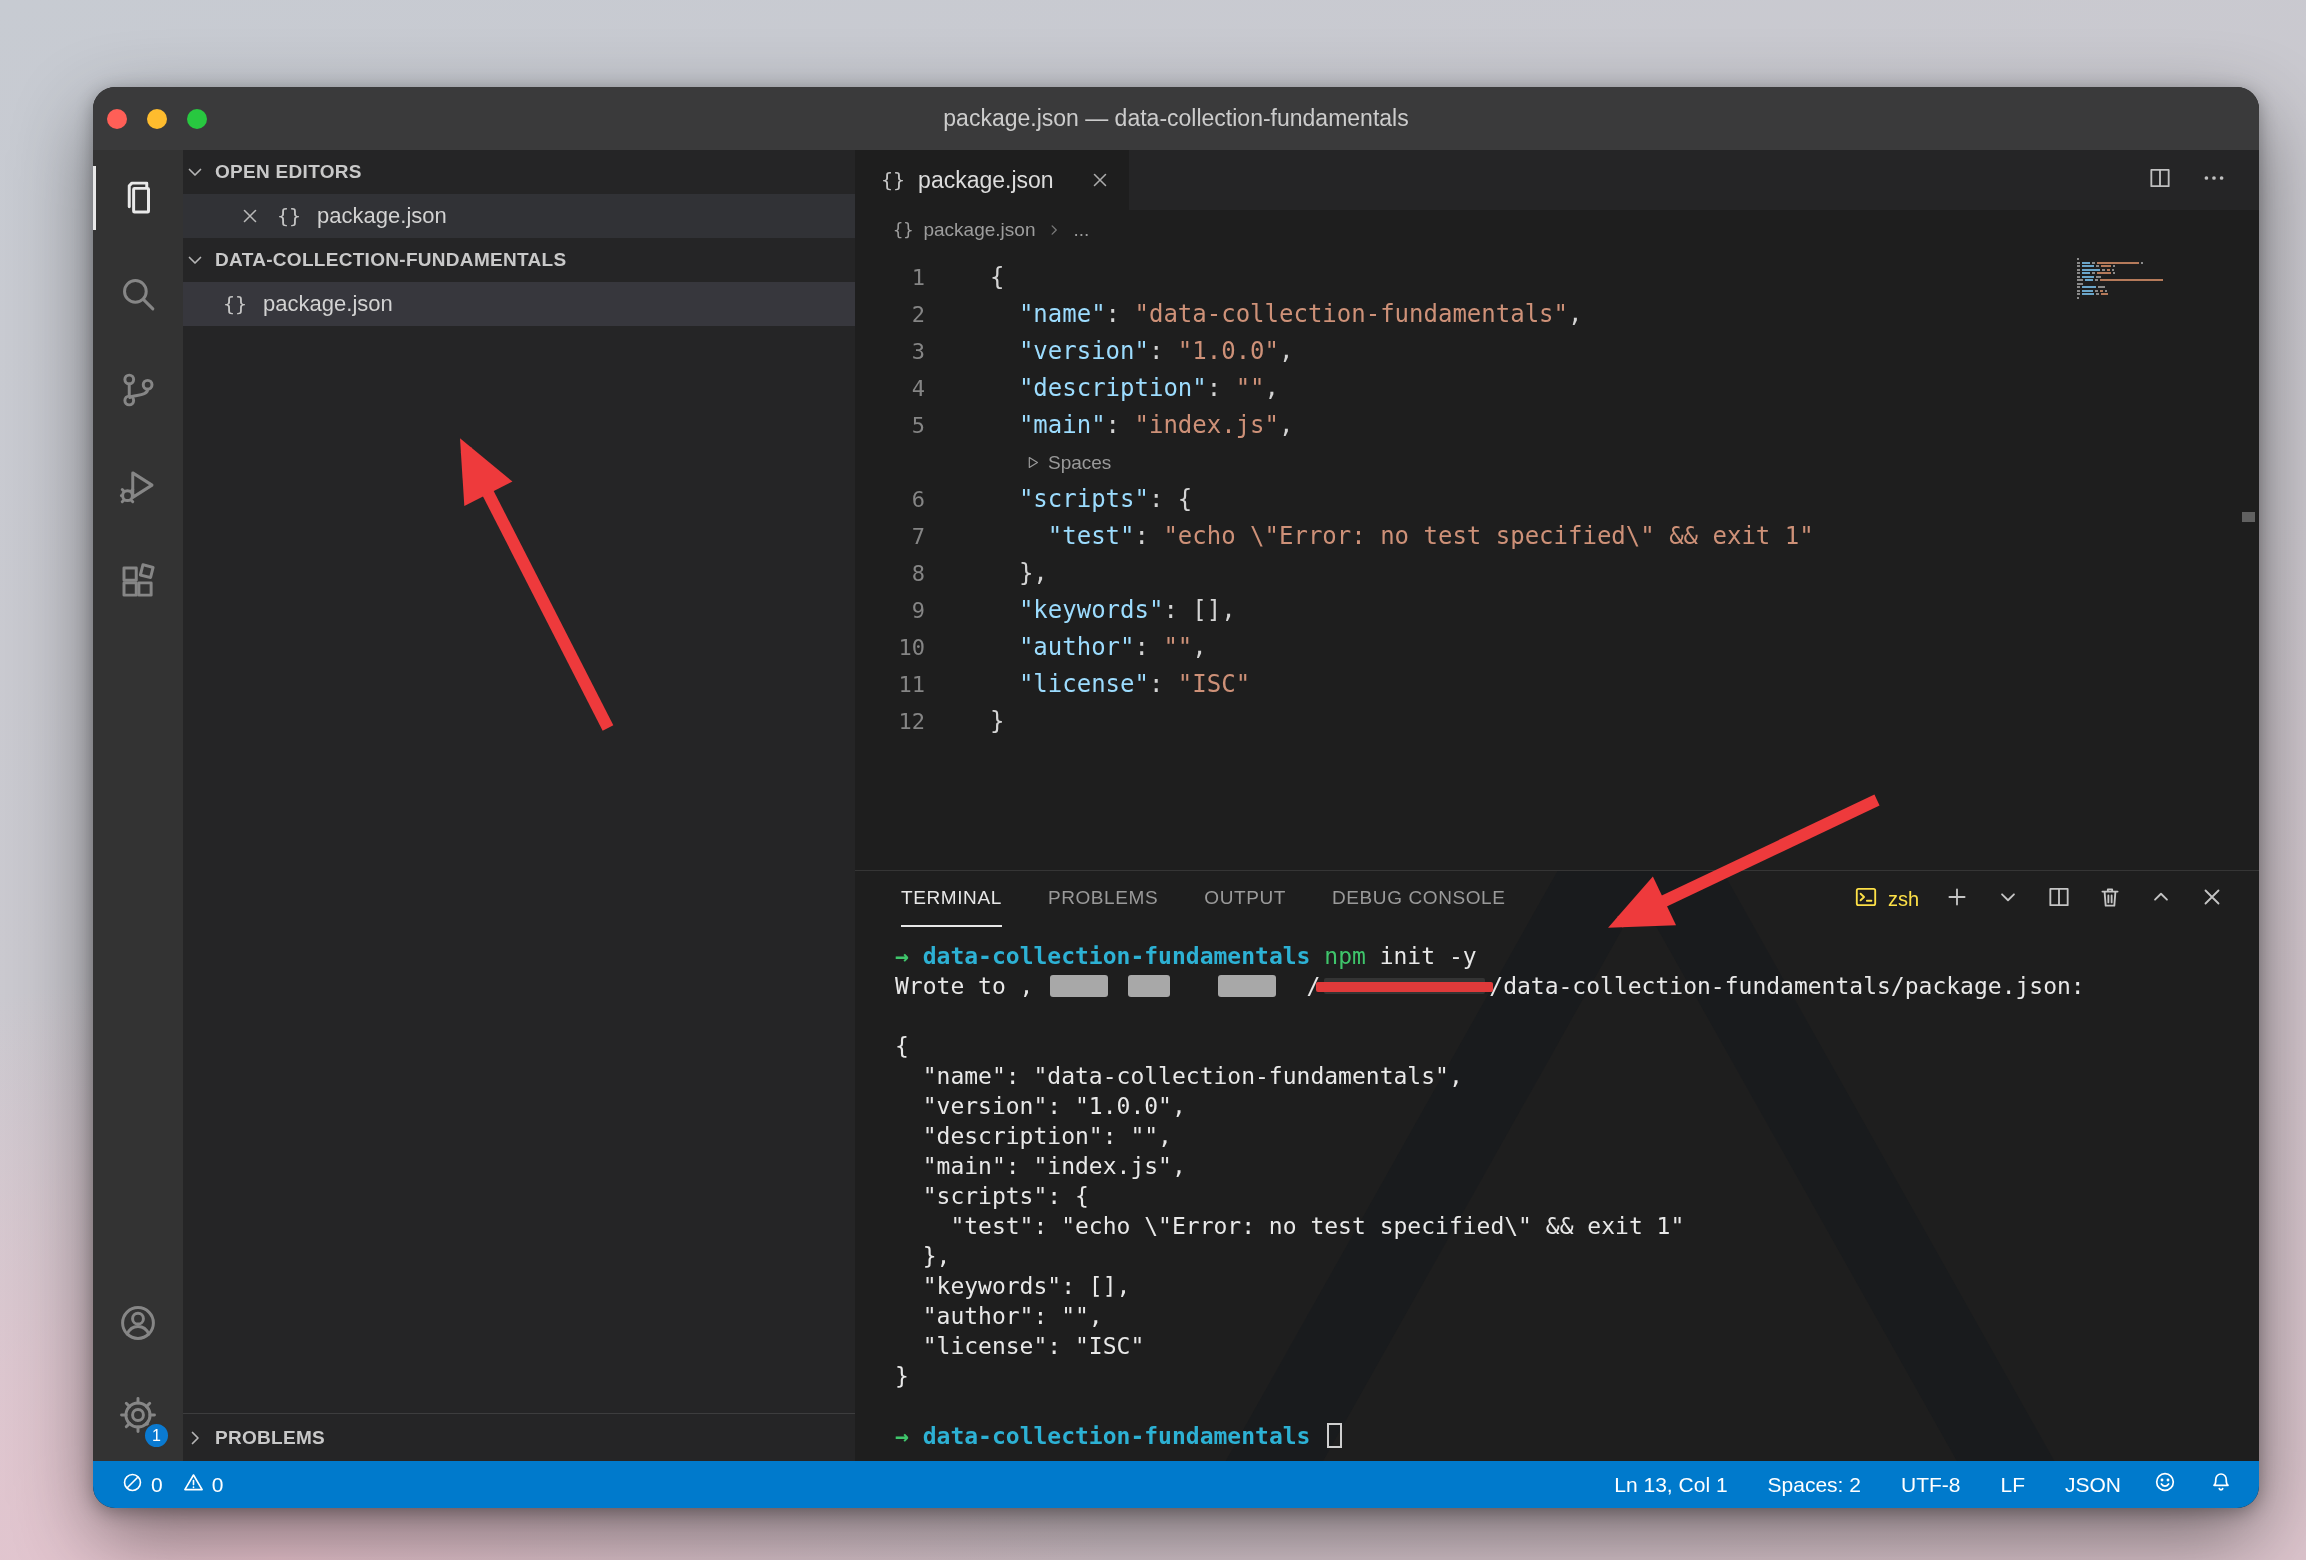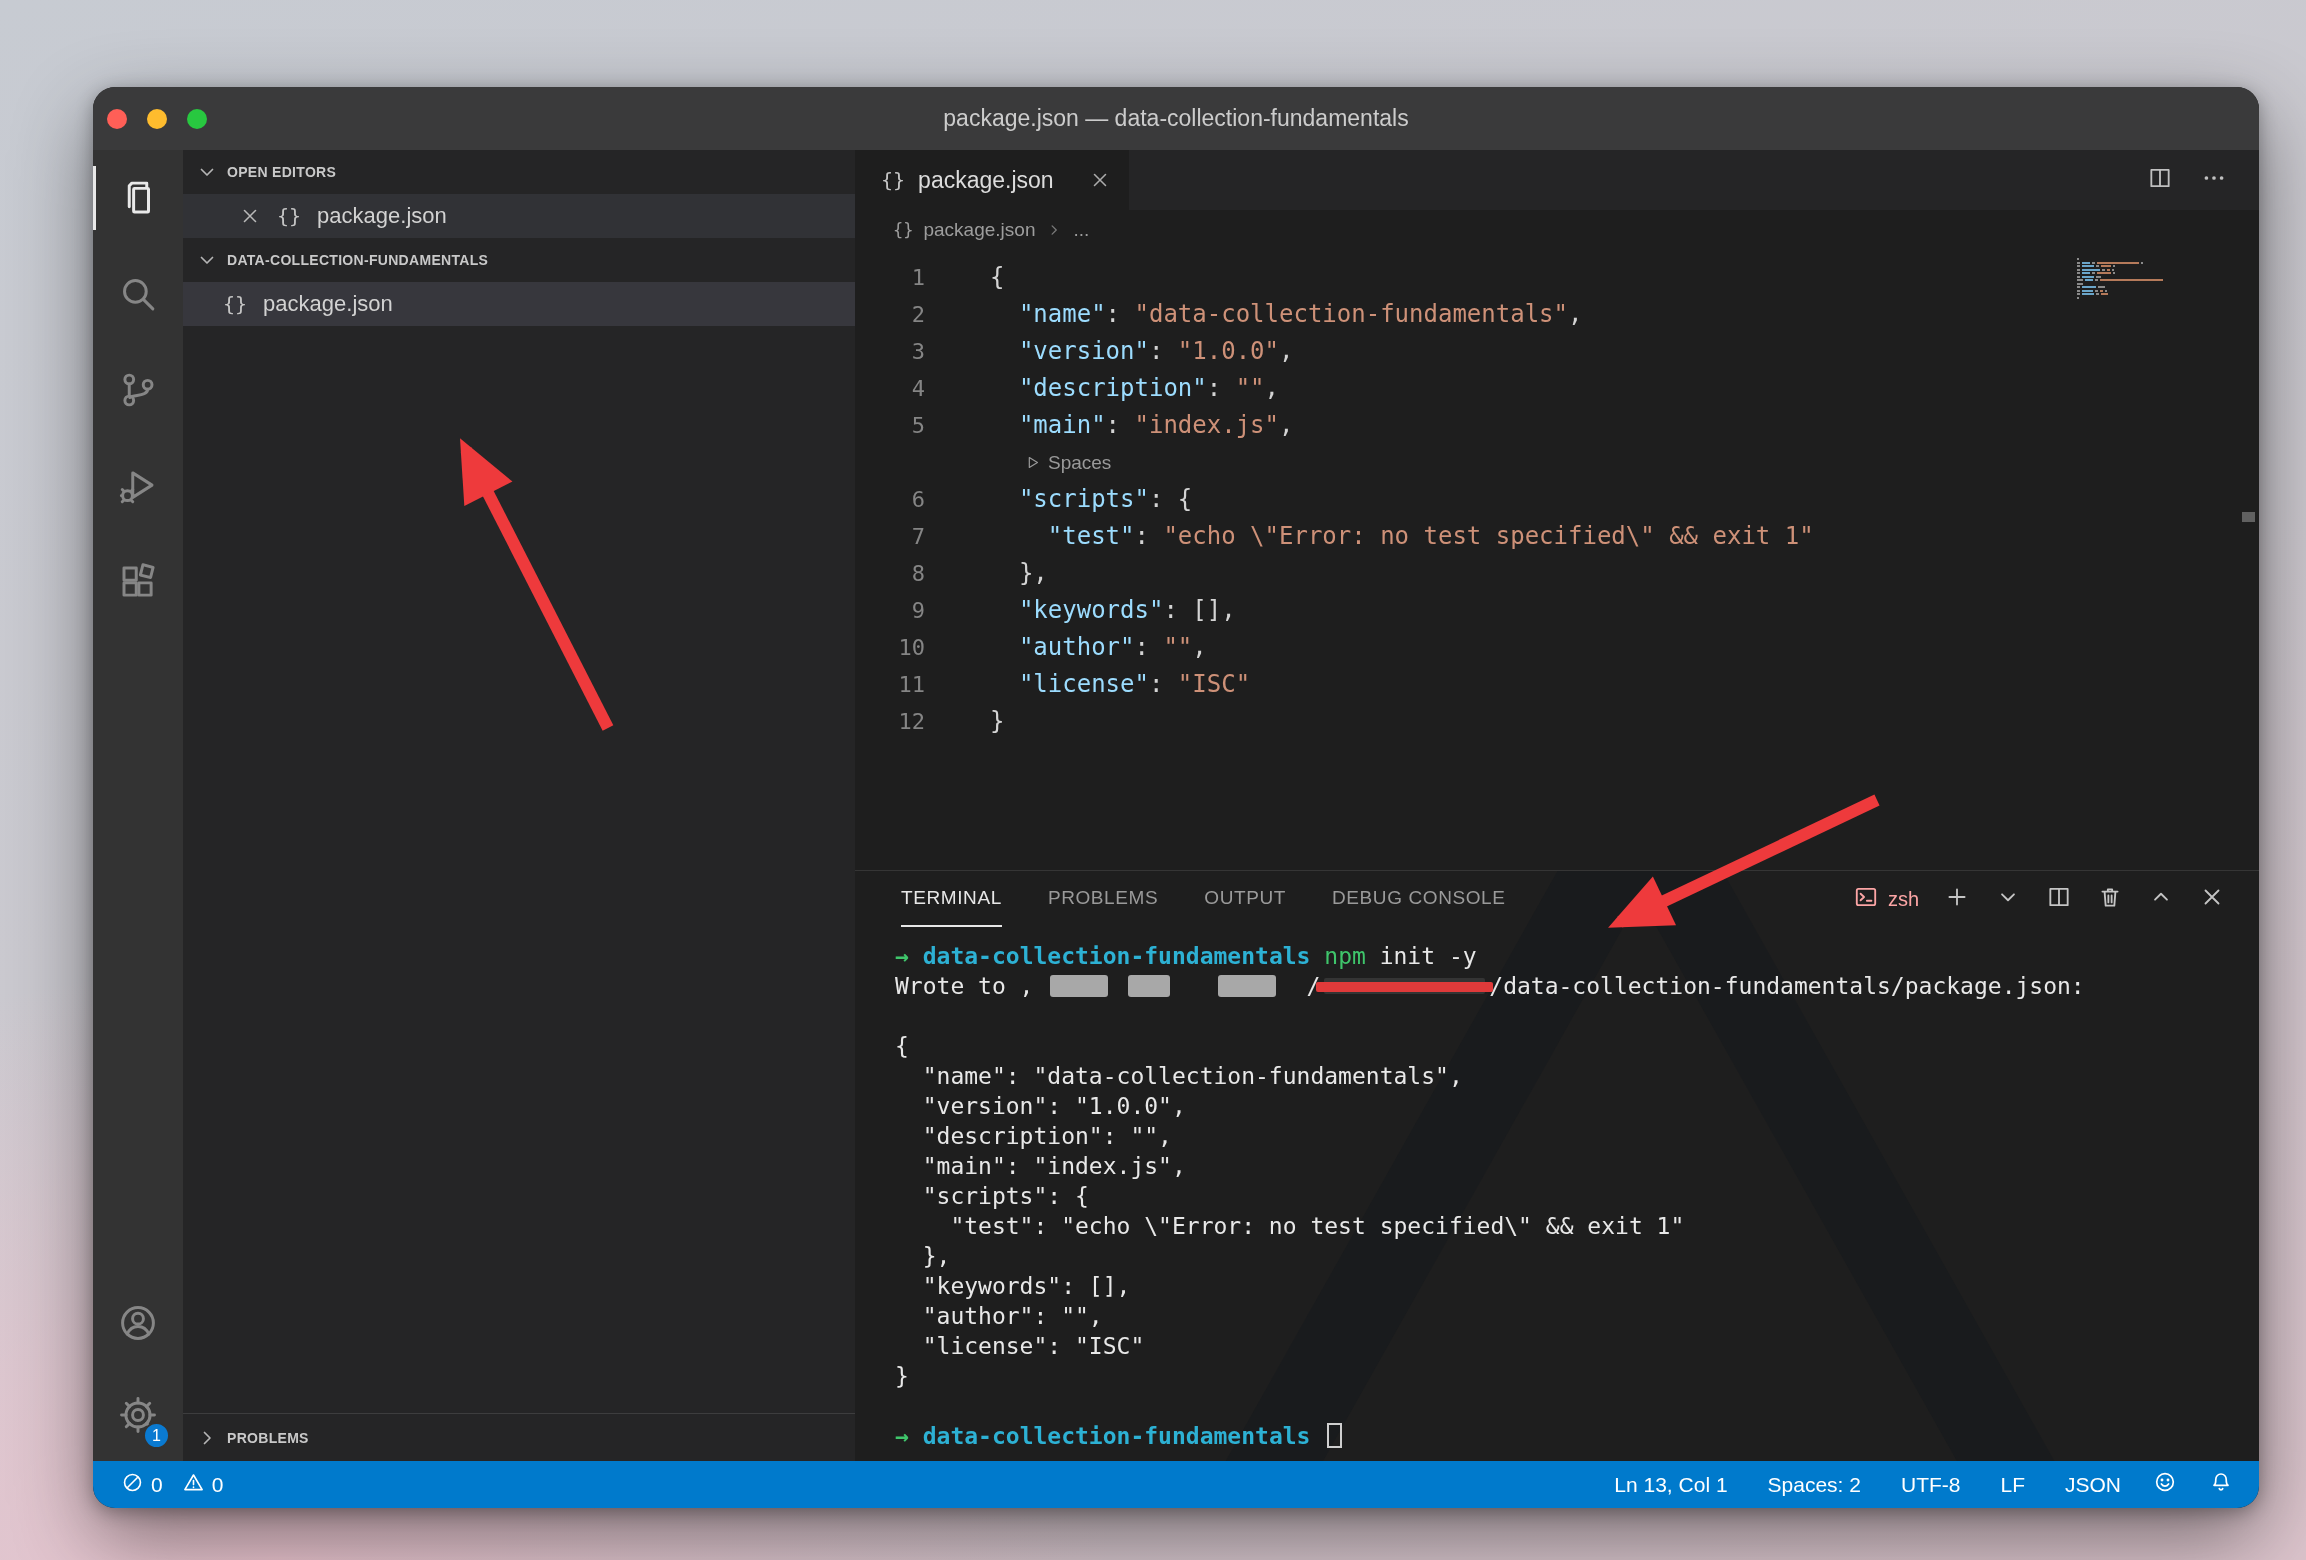--- a/index.html
+++ b/index.html
@@ -33,21 +33,21 @@
   .ab-item svg { width: 42px; height: 42px; }
   .ab-item.active { color: #e9e9e9; }
   .ab-item.active::before { content:""; position: absolute; left: 0; top: 16px; bottom: 16px; width: 3px; background: #e9e9e9; }
   .badge { position: absolute; right: 13px; bottom: 12px; min-width: 27px; height: 27px; border-radius: 50%;
            background: #0a7ad1; color: #fff; font-size: 16px; display: flex; align-items: center; justify-content: center; border: 2px solid #333; }
   
   .sidebar { width: 672px; background: #252526; flex: none; display: flex; flex-direction: column; color: #cccccc; }
   .sb-title { height: 58px; display: flex; align-items: center; padding: 0 30px 0 42px; color: #bbbbbb; font-size: 20px; letter-spacing: .6px; }
   .sb-more { margin-left: auto; color: #c5c5c5; }
   .sb-more svg { width: 26px; height: 26px; }
-  .sec { display: flex; align-items: center; height: 44px; font-weight: 700; font-size: 14px; color: #c9c9c9; padding-left: 12px; gap: 8px; letter-spacing: .3px; cursor: pointer; }
+  .sec { display: flex; align-items: center; height: 44px; font-weight: 700; font-size: 19px; color: #c9c9c9; padding-left: 0; gap: 8px; letter-spacing: .3px; cursor: pointer; }
   .sec .chev svg { width: 24px; height: 24px; }
   .sec .chev { color: #b5b5b5; display: flex; }
   .file-row { height: 44px; display: flex; align-items: center; font-size: 22px; color: #d2d2d2; cursor: pointer; }
   .file-row.oe { background: #313236; padding-left: 56px; gap: 16px; }
   .file-row.f2 { background: #37373d; padding-left: 40px; gap: 16px; }
   .file-row .x { color: #b9b9b9; display: flex; }
   .file-row .x svg { width: 22px; height: 22px; }
   .braces { font-family: "DejaVu Sans Mono", monospace; font-size: 20px; color: #c5c5c5; }
   .braces.sm { font-size: 17px; color: #9d9d9d; }
   .sb-spacer { flex: 1; }
@@ -83,21 +83,21 @@
   .ovr { position: absolute; right: 4px; top: 262px; width: 13px; height: 10px; background: #616161; }
   
   .panel { flex: 1; position: relative; border-top: 1px solid rgba(160,160,160,.18); min-height: 0; overflow: hidden; }
   .watermark { position: absolute; left: 0; top: 0; pointer-events: none; }
   .panel-header { height: 56px; display: flex; align-items: center; position: relative; z-index: 2; }
   .ptabs { display: flex; padding-left: 46px; height: 100%; }
   .ptab { display: flex; align-items: center; margin-right: 46px; font-size: 19px; letter-spacing: .6px; color: #9a9a9a; border-bottom: 2px solid transparent; cursor: pointer; }
   .ptab.active { color: #e7e7e7; border-color: #e7e7e7; }
   .pactions { margin-left: auto; display: flex; align-items: center; gap: 25px; padding-right: 34px; color: #c5c5c5; }
   .pactions svg { width: 26px; height: 26px; }
-  .zsh-launch { display: flex; align-items: center; gap: 9px; font-size: 20px; color: #fca5a5; cursor: pointer; }
+  .zsh-launch { display: flex; align-items: center; gap: 9px; font-size: 20px; color: #fde047; cursor: pointer; }
   .zsh-launch svg { width: 26px; height: 26px; }
   .term { position: relative; z-index: 1; padding: 14px 0 0 40px; font: 23px/30px "DejaVu Sans Mono", monospace; color: #e8e8e8; }
   .term-line { height: 30px; white-space: pre; }
   .tk-arrow { color: #3fc56b; font-weight: 700; }
   .tk-dir { color: #2db1d4; font-weight: 700; }
   .tk-cmd { color: #3fc56b; }
   .term .tk-pln { color: #e8e8e8; }
   .redact { display: inline-block; height: 22px; background: #a8a8a8; border-radius: 3px; vertical-align: -3px; margin: 0 3px; }
   .strikebox { display: inline-block; height: 26px; position: relative; vertical-align: -5px; margin: 0 2px; }
   .strikebox::after { content:""; position: absolute; left: 2px; right: 2px; top: 5px; bottom: 5px; background: rgba(120,120,120,.25); border-radius: 2px; }

